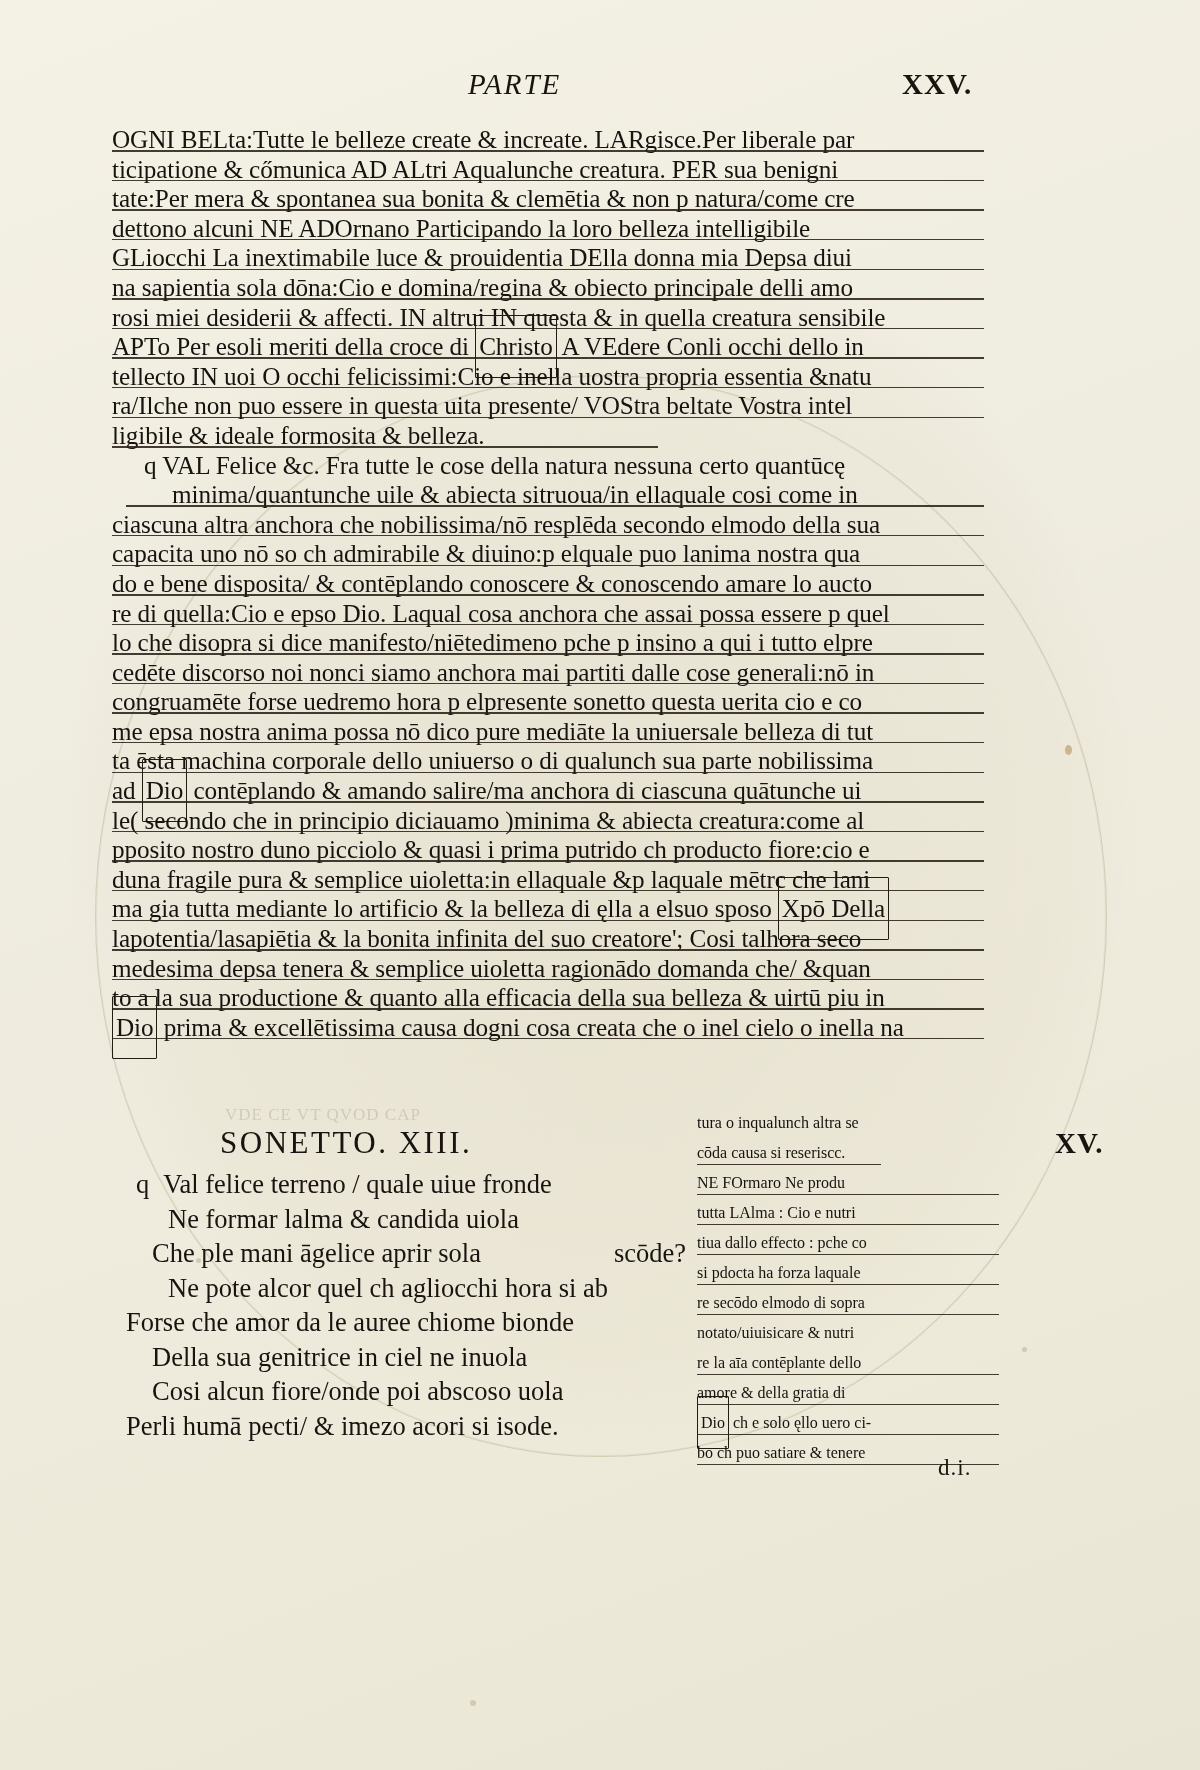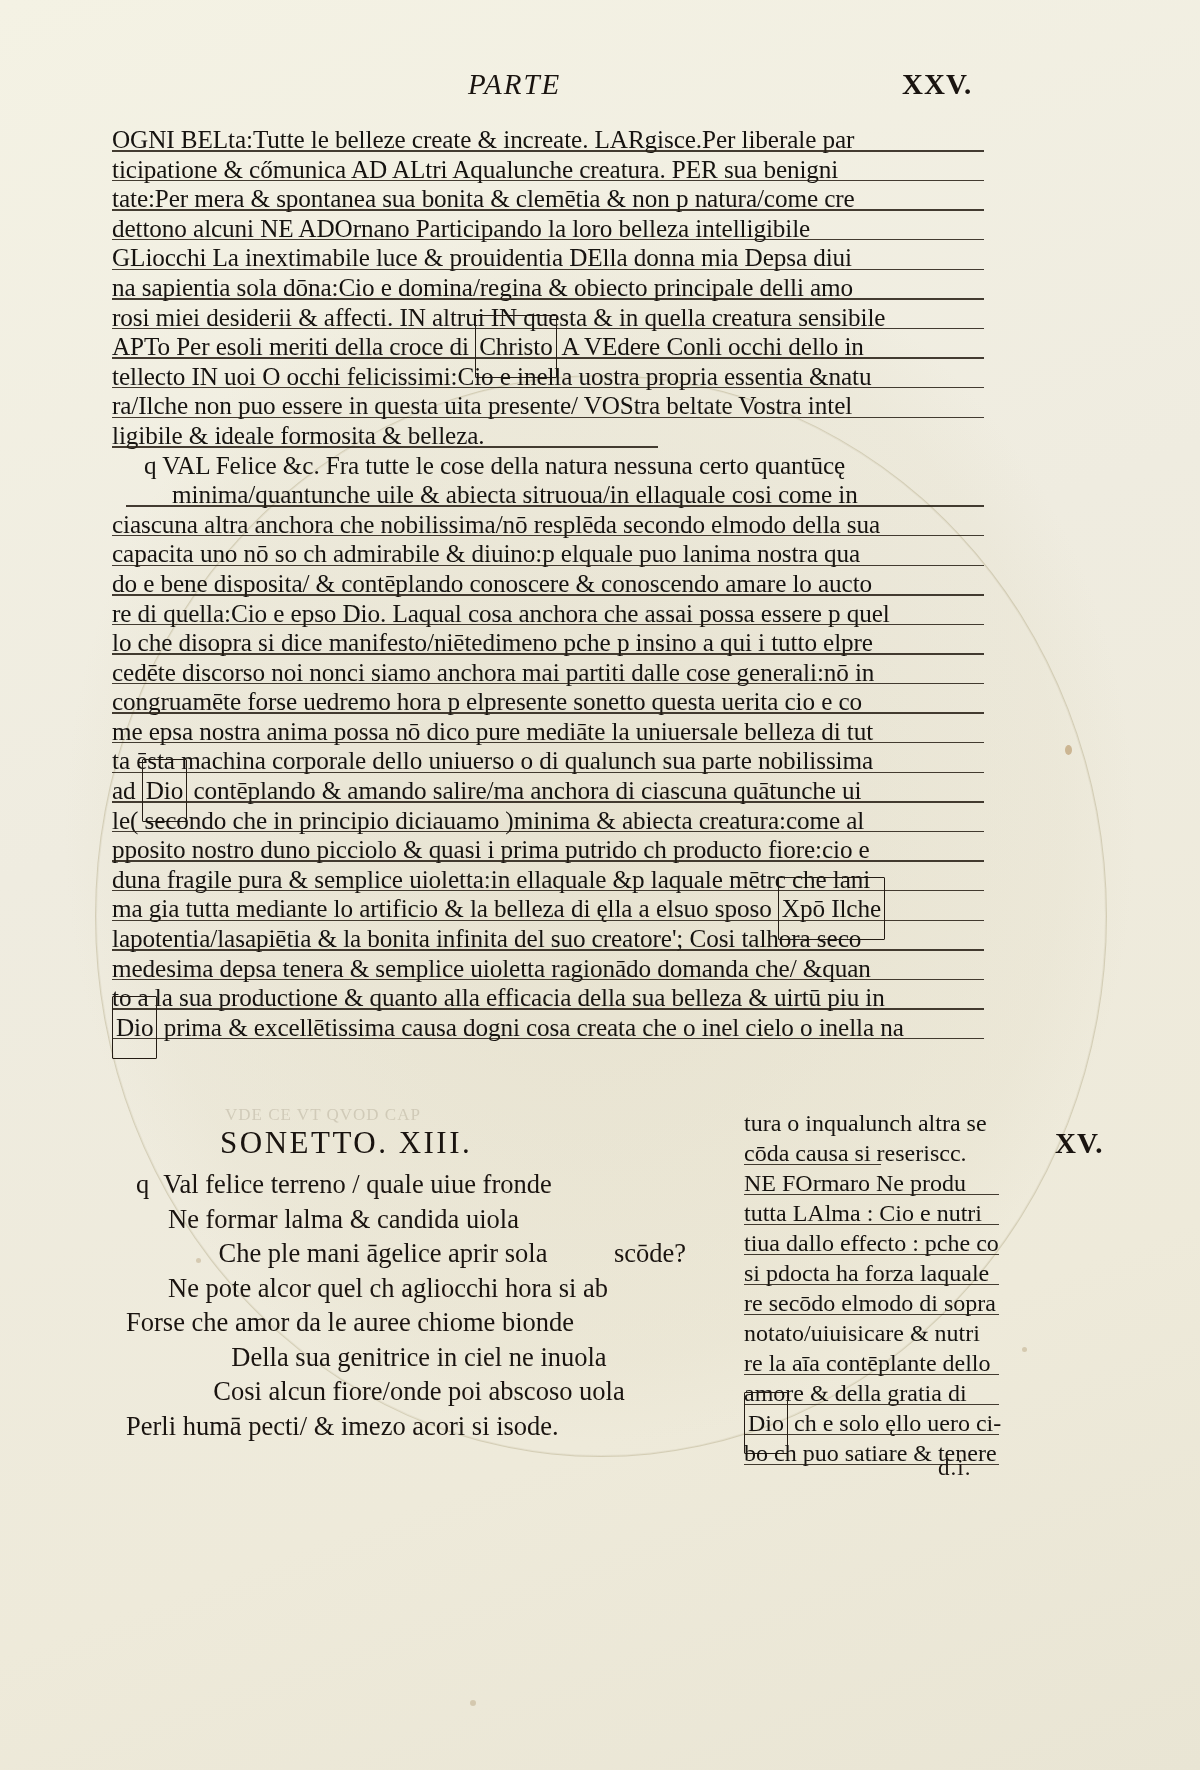--- a/index.html
+++ b/index.html
@@ -121,39 +121,38 @@
     letter-spacing: 2.5px;
     margin-bottom: 6px;
     padding-left: 94px;
   }
   .vline {
     font-size: 26.5px;
     line-height: 34.5px;
     white-space: nowrap;
   }
   .vline .pilq { padding-right: 14px; }
-  .v-i1 { padding-left: 26px; text-align: center; }
+  .v-i1 { padding-left: 26px; }
   .v-i2 { padding-left: 42px; }
   .v-i3 { padding-left: 10px; }
   .v-i4 { padding-left: 0px; }
   .catch { float: right; }
 
   #gloss {
     position: absolute;
     left: 697px;
     top: 1108px;
     width: 302px;
   }
   #gloss .gl {
     position: relative;
-    font-size: 24px;
+    font-size: 16px;
     line-height: 30px;
     white-space: nowrap;
     color: #161310;
-    margin-left: 47px;
   }
   #gloss .gl.u::after {
     content: "";
     position: absolute;
     left: 0; right: 0; bottom: 3px;
     height: 1.3px;
     background: #2a2218;
     opacity: .88;
   }
   #gloss .gl.u.s1::after { right: 118px; }
@@ -212,21 +211,21 @@
       <div class="ln u">re di quella:Cio e epso Dio. Laqual cosa anchora che assai possa essere p quel</div>
       <div class="ln u">lo che disopra si dice manifesto/niētedimeno pche p insino a qui i tutto elpre</div>
       <div class="ln u">cedēte discorso noi nonci siamo anchora mai partiti dalle cose generali:nō in</div>
       <div class="ln u">congruamēte forse uedremo hora p elpresente sonetto questa uerita cio e co</div>
       <div class="ln u">me epsa nostra anima possa nō dico pure mediāte la uniuersale belleza di tut</div>
       <div class="ln u">ta ēsta machina corporale dello uniuerso o di qualunch sua parte nobilissima</div>
       <div class="ln u">ad <span class="box">Dio</span> contēplando &amp; amando salire/ma anchora di ciascuna quātunche ui</div>
       <div class="ln u">le( secondo che in principio diciauamo )minima &amp; abiecta creatura:come al</div>
       <div class="ln u">pposito nostro duno picciolo &amp; quasi i prima putrido ch producto fiore:cio e</div>
       <div class="ln u">duna fragile pura &amp; semplice uioletta:in ellaquale &amp;p laquale mētrc che lani</div>
-      <div class="ln u">ma gia tutta mediante lo artificio &amp; la belleza di ęlla a elsuo sposo <span class="box">Xpō Ilche</span></div>
+      <div class="ln u">ma gia tutta mediante lo artificio &amp; la belleza di ęlla a elsuo sposo <span class="box">Xpō Della</span></div>
       <div class="ln u">lapotentia/lasapiētia &amp; la bonita infinita del suo creatore'; Cosi talhora seco</div>
       <div class="ln u">medesima depsa tenera &amp; semplice uioletta ragionādo domanda che/ &amp;quan</div>
       <div class="ln u">to a la sua productione &amp; quanto alla efficacia della sua belleza &amp; uirtū piu in</div>
       <div class="ln u"><span class="box">Dio</span> prima &amp; excellētissima causa dogni cosa creata che o inel cielo o inella na</div>
     </div>
 
     <div id="sonnet">
       <div class="title">SONETTO. XIII.</div>
       <div class="vline v-i3">
         <span class="pilq">q</span><span>Val felice terreno / quale uiue fronde</span>

